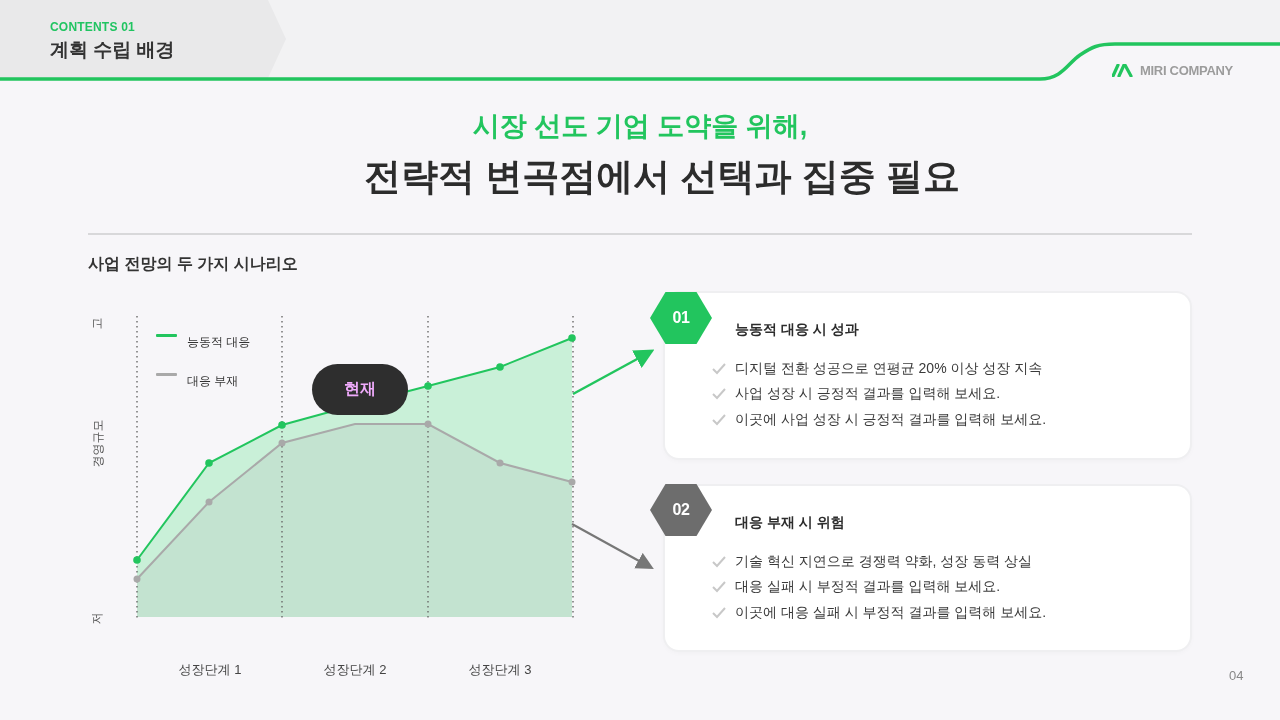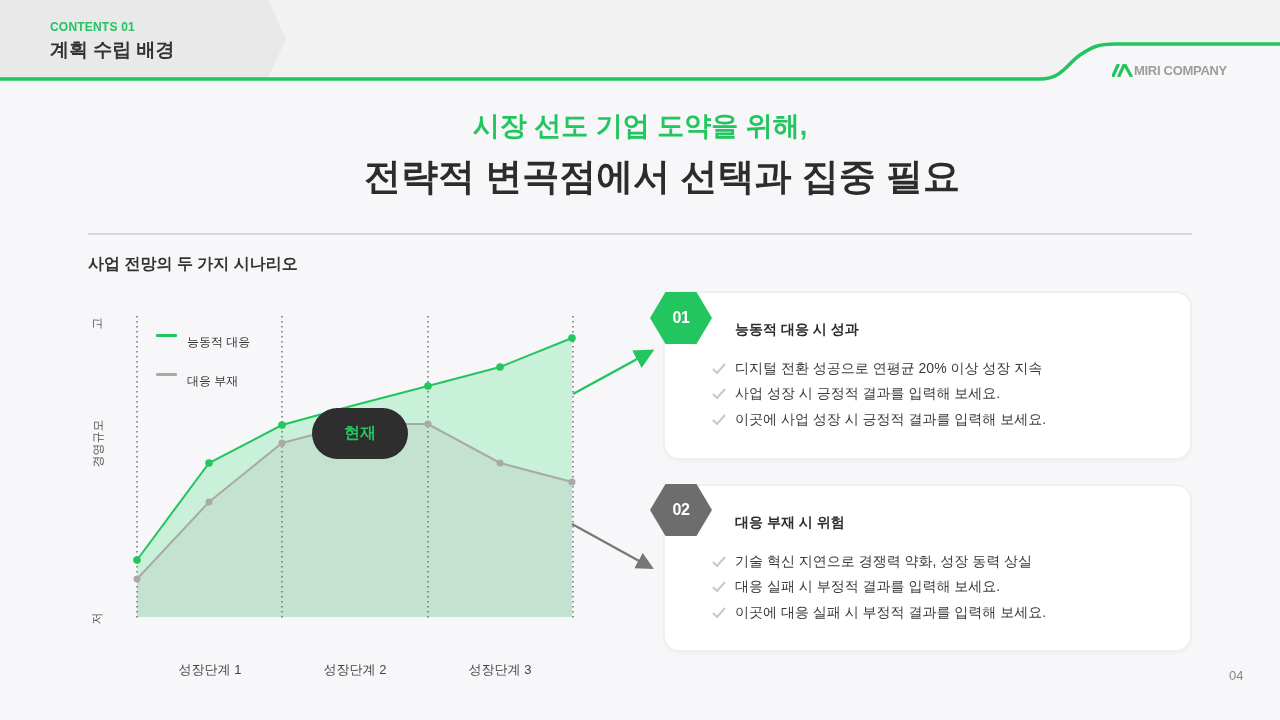--- a/index.html
+++ b/index.html
@@ -14,21 +14,21 @@
   .section-tag {
     position: absolute; left: 50px; top: 20px;
     font-size: 12px; font-weight: 700; color: #20c461; letter-spacing: 0.2px;
   }
   .section-title {
     position: absolute; left: 50px; top: 37px;
     font-size: 19px; font-weight: 700; color: #333;
   }
   .brand {
     position: absolute; left: 1112px; top: 63px;
-    display: flex; align-items: center; 
+    display: flex; align-items: center; gap: 6px;
   }
   .brand-name { font-size: 13px; font-weight: 700; color: #9c9c9c; letter-spacing: -0.3px; }
   .headline-sub {
     position: absolute; left: 0; width: 1280px; top: 108px; text-align: center;
     font-size: 27px; font-weight: 700; color: #22c55e;
   }
   .headline-main {
     position: absolute; left: 0; width: 1280px; top: 152px; text-align: center;
     font-size: 37px; font-weight: 700; color: #2c2c2c; padding-left: 44px;
   }
@@ -43,22 +43,22 @@
     transform: rotate(-90deg); transform-origin: center center; white-space: nowrap;
   }
   .y-high { left: 91px; top: 315px; }
   .y-low { left: 91px; top: 610px; }
   .y-label { left: 76px; top: 437px; width: 44px; text-align: center; }
   .legend { position: absolute; left: 156px; top: 318px; }
   .legend-item { display: flex; align-items: flex-start; height: 23px; margin-top: 16px; }
   .legend-swatch { width: 21px; height: 3px; margin-right: 10px; border-radius: 1px; }
   .legend-label { font-size: 12px; color: #333; }
   .now-badge {
-    position: absolute; left: 312px; top: 408px; width: 96px; height: 51px;
-    border-radius: 26px; background: #2e2e2e; color: #22c55e;
+    position: absolute; left: 312px; top: 364px; width: 96px; height: 51px;
+    border-radius: 26px; background: #2e2e2e; color: #f0abfc;
     display: flex; align-items: center; justify-content: center;
     font-size: 16px; font-weight: 700;
   }
   .x-tick { position: absolute; top: 633px; font-size: 13px; color: #444; width: 100px; text-align: center; margin-top: 28px; }
   .card {
     position: absolute; left: 665px; width: 525px; background: #fff;
     border-radius: 14px; box-shadow: 0 0 0 2px #efeff1, 0 2px 6px rgba(0,0,0,0.04);
   }
   .card-1 { top: 293px; height: 165px; }
   .card-2 { top: 486px; height: 164px; }

